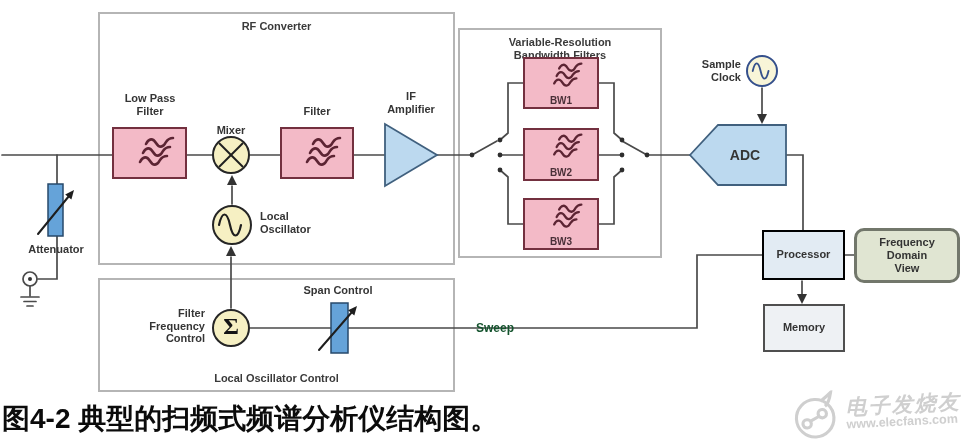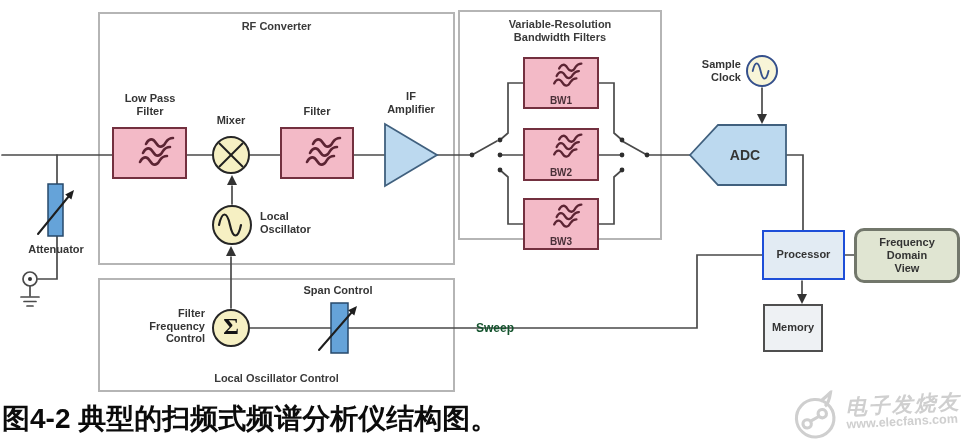--- a/index.html
+++ b/index.html
@@ -13,21 +13,21 @@
   .block{position:absolute;z-index:3;box-sizing:border-box;}
   .pink{background:#f3bac7;border:2px solid #73303f;display:flex;align-items:center;justify-content:center;padding-left:16px;}
   .circle{background:#f6f0c3;border:2px solid #262626;border-radius:50%;display:flex;align-items:center;justify-content:center;}
   .bw-label{position:absolute;bottom:1px;left:0;width:100%;text-align:center;font-size:10px;font-weight:700;color:#4a3038;z-index:4;}
   .bwbox{flex-direction:column;justify-content:flex-start;padding-top:3px;}
   .lbl{position:absolute;z-index:4;font-size:11px;font-weight:700;color:#353535;line-height:1.15;white-space:pre-line;}
   .center{text-align:center;}
   .rightal{text-align:right;}
   .sysbox{position:absolute;z-index:3;display:flex;align-items:center;justify-content:center;box-sizing:border-box;
         font-size:11px;font-weight:700;color:#333;text-align:center;white-space:pre-line;line-height:1.2;}
-  .processor{background:#e2ebf3;border:2px solid #1d4ed8;}
+  .processor{background:#e2ebf3;border:2px solid #000000;}
   .memory{background:#eef1f4;border:2px solid #4f4f4f;}
   .fdv{background:#e0e5d2;border:3px solid #72776b;border-radius:10px;}
   .sigma{font-family:"Liberation Serif",serif;font-size:24px;font-weight:700;color:#141414;margin-top:-3px;}
   .adc-label{font-size:14px;}
   .sweep-label{font-size:12px;color:#14532d;margin-top:13px;}
   .caption{position:absolute;left:2px;top:400px;z-index:4;font-size:28px;font-weight:700;color:#0b0b0b;
         font-family:"Liberation Sans",sans-serif;white-space:nowrap;text-align:center;}
   .watermark{position:absolute;right:6px;bottom:2px;z-index:4;display:flex;align-items:center;gap:6px;
         color:#cfcfcf;transform:rotate(-3deg);text-shadow:1px 1px 1px #ffffff;}
   .wm-text{display:flex;flex-direction:column;line-height:1.05;}
@@ -35,21 +35,21 @@
   .wm-site{font-size:12.5px;font-weight:700;}
 </style>
 </head>
 <body>
 
 <div class="page">
 
   <div class="group" style="left:98px;top:12px;width:357px;height:253px">
     <div class="group-title">RF Converter</div>
   </div>
-  <div class="group" style="left:458px;top:10px;width:204px;height:230px">
+  <div class="group" style="left:458px;top:28px;width:204px;height:230px">
     <div class="group-title">Variable-Resolution
 Bandwidth Filters</div>
   </div>
   <div class="group" style="left:98px;top:278px;width:357px;height:114px">
     <div class="group-title bottom">Local Oscillator Control</div>
   </div>
 
   <svg class="wires" width="967" height="440" fill="none" stroke="#4a4a4a" stroke-width="1.7" stroke-linecap="round">
 
     <g>
@@ -193,28 +193,28 @@
   <div class="block circle" style="left:212px;top:309px;width:38px;height:38px">
     <span class="sigma">Σ</span>
   </div>
   <div class="block circle" style="left:746px;top:55px;width:32px;height:32px;background:#f8f5d8;border-color:#35508c">
     <svg width="26" height="26" viewBox="0 0 28 28" fill="none" stroke="#35508c" stroke-width="2" stroke-linecap="round">
       <path d="M4 14 c2.5 -11 6 -11 8.5 0 c2.5 11 6 11 8.5 0"></path>
     </svg>
   </div>
 
   <div class="sysbox processor" style="left:762px;top:230px;width:83px;height:50px">Processor</div>
-  <div class="sysbox memory" style="left:763px;top:304px;width:60px;height:48px">Memory</div>
+  <div class="sysbox memory" style="left:763px;top:304px;width:82px;height:48px">Memory</div>
   <div class="sysbox fdv" style="left:854px;top:228px;width:106px;height:55px">Frequency
 Domain
 View</div>
 
   <div class="lbl center" style="left:100px;top:92px;width:100px">Low Pass
 Filter</div>
-  <div class="lbl center" style="left:202px;top:114px;width:58px">Mixer</div>
+  <div class="lbl center" style="left:202px;top:124px;width:58px">Mixer</div>
   <div class="lbl center" style="left:280px;top:105px;width:74px">Filter</div>
   <div class="lbl center" style="left:372px;top:90px;width:78px">IF
 Amplifier</div>
   <div class="lbl" style="left:260px;top:210px;width:70px">Local
 Oscillator</div>
   <div class="lbl rightal" style="left:131px;top:307px;width:74px">Filter
 Frequency
 Control</div>
   <div class="lbl center" style="left:284px;top:284px;width:108px">Span Control</div>
   <div class="lbl center" style="left:14px;top:243px;width:84px">Attenuator</div>

